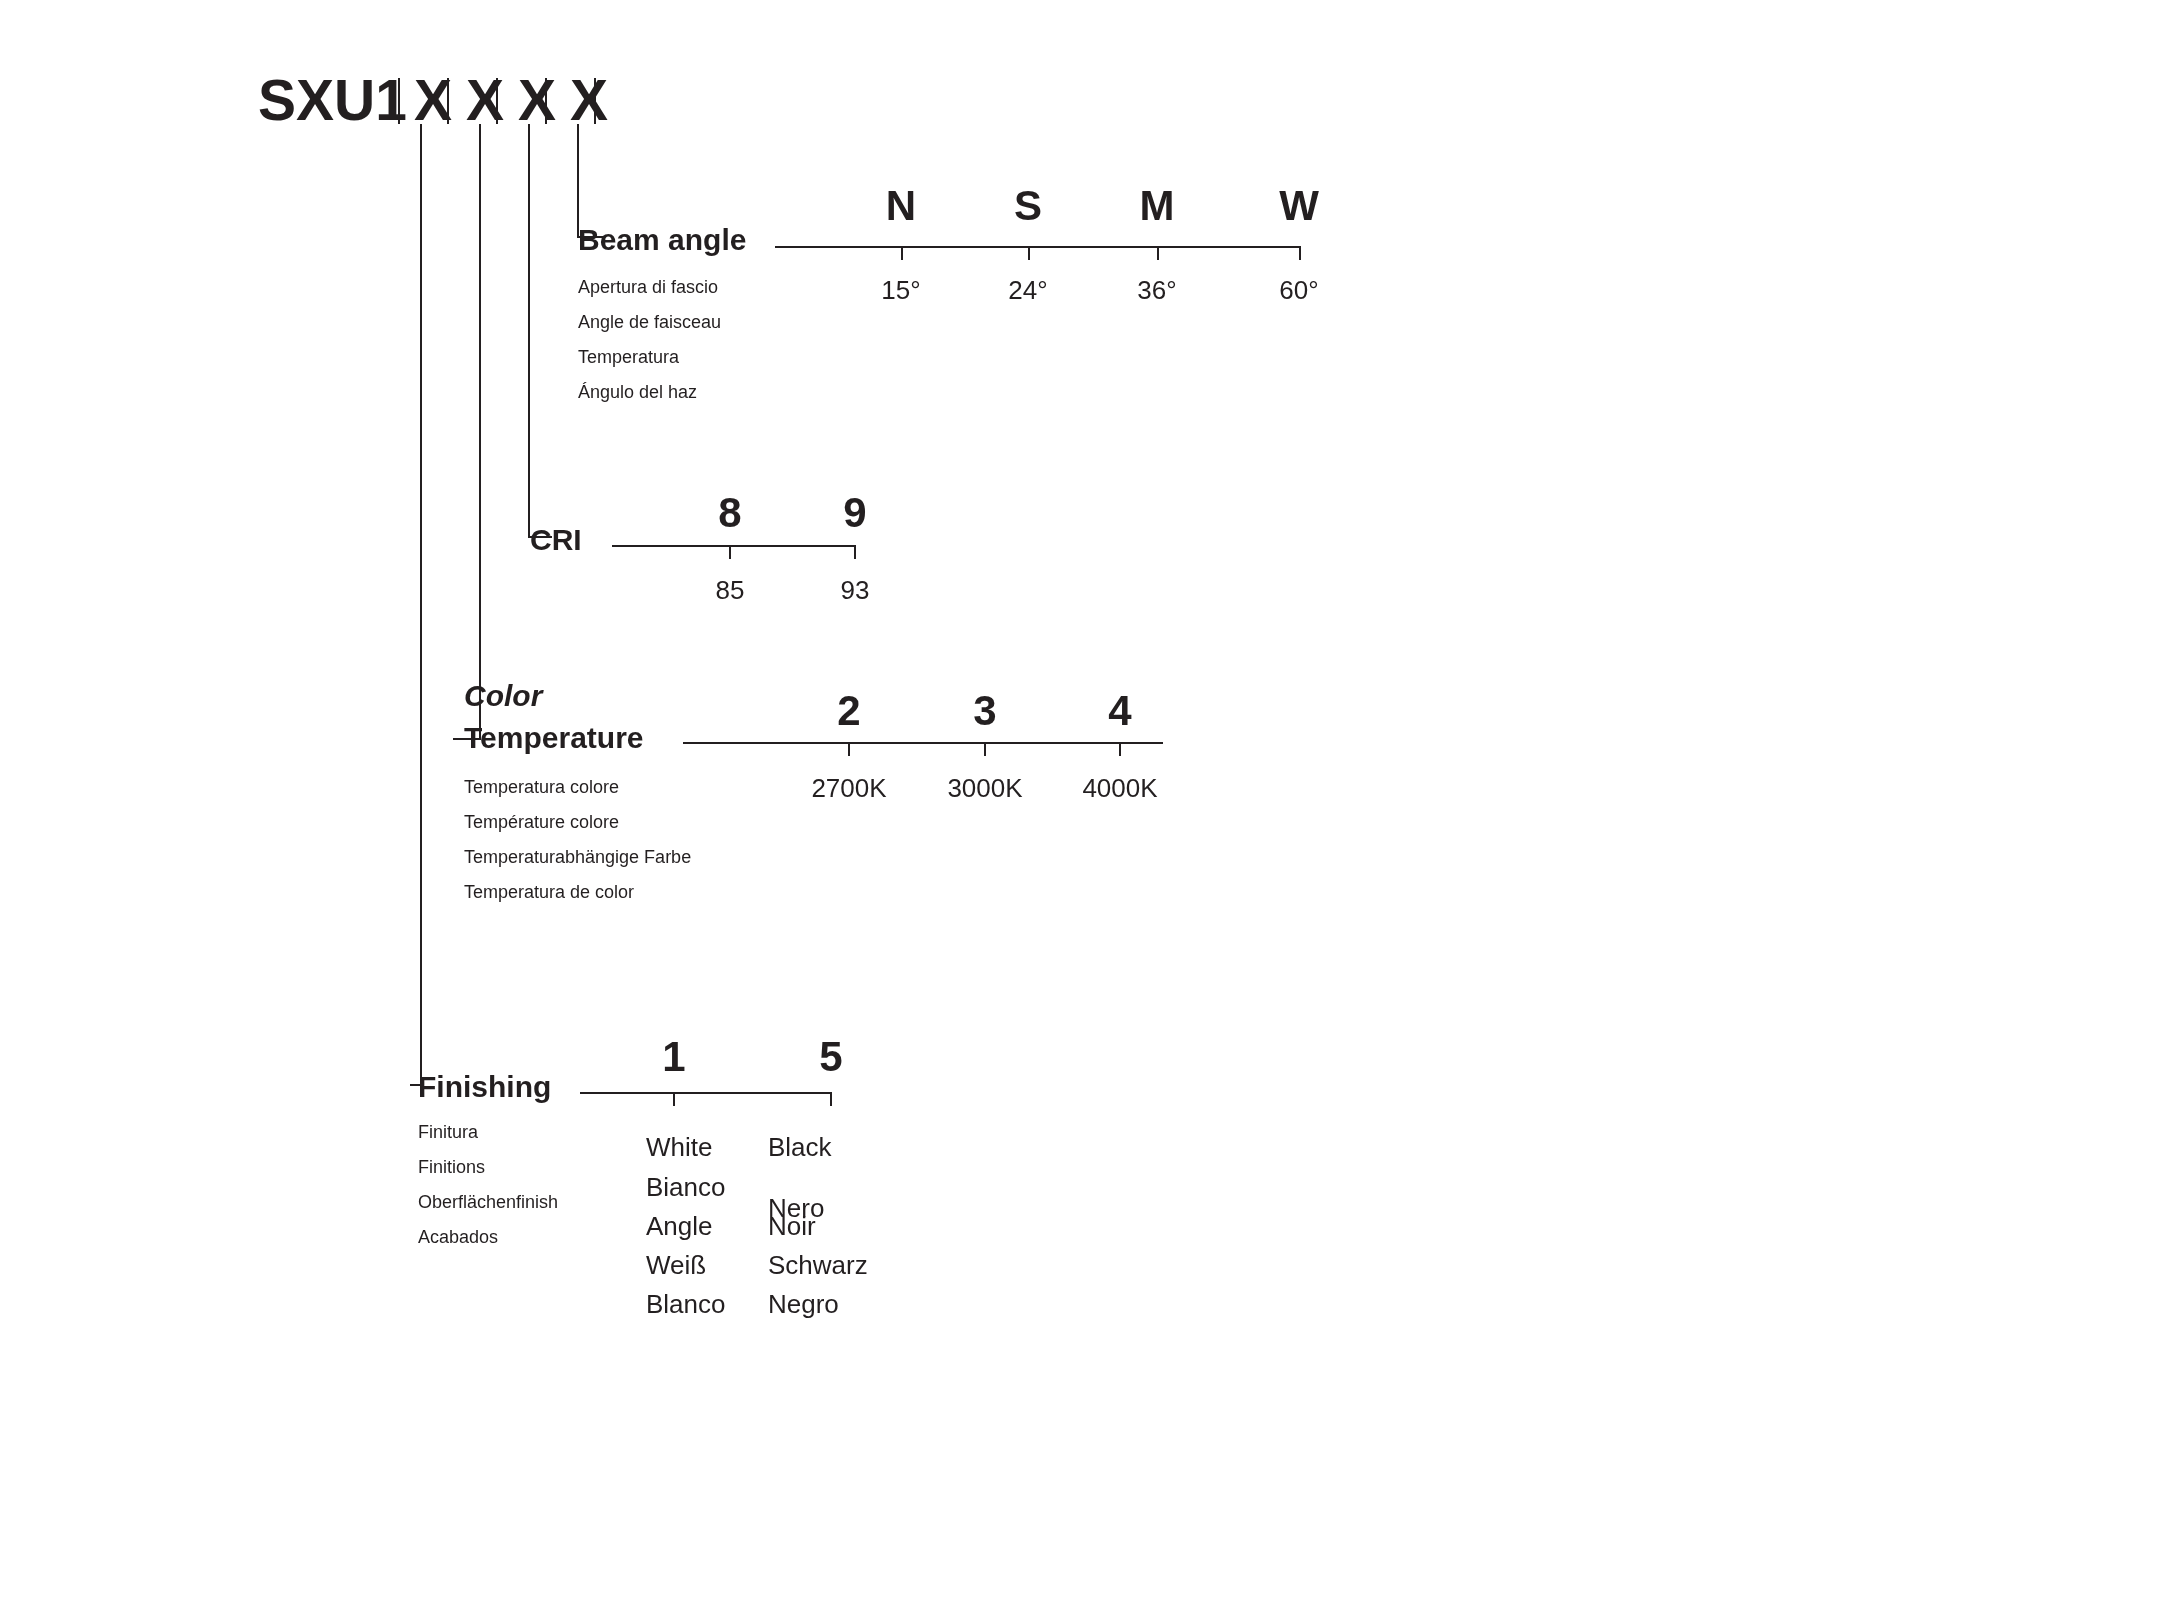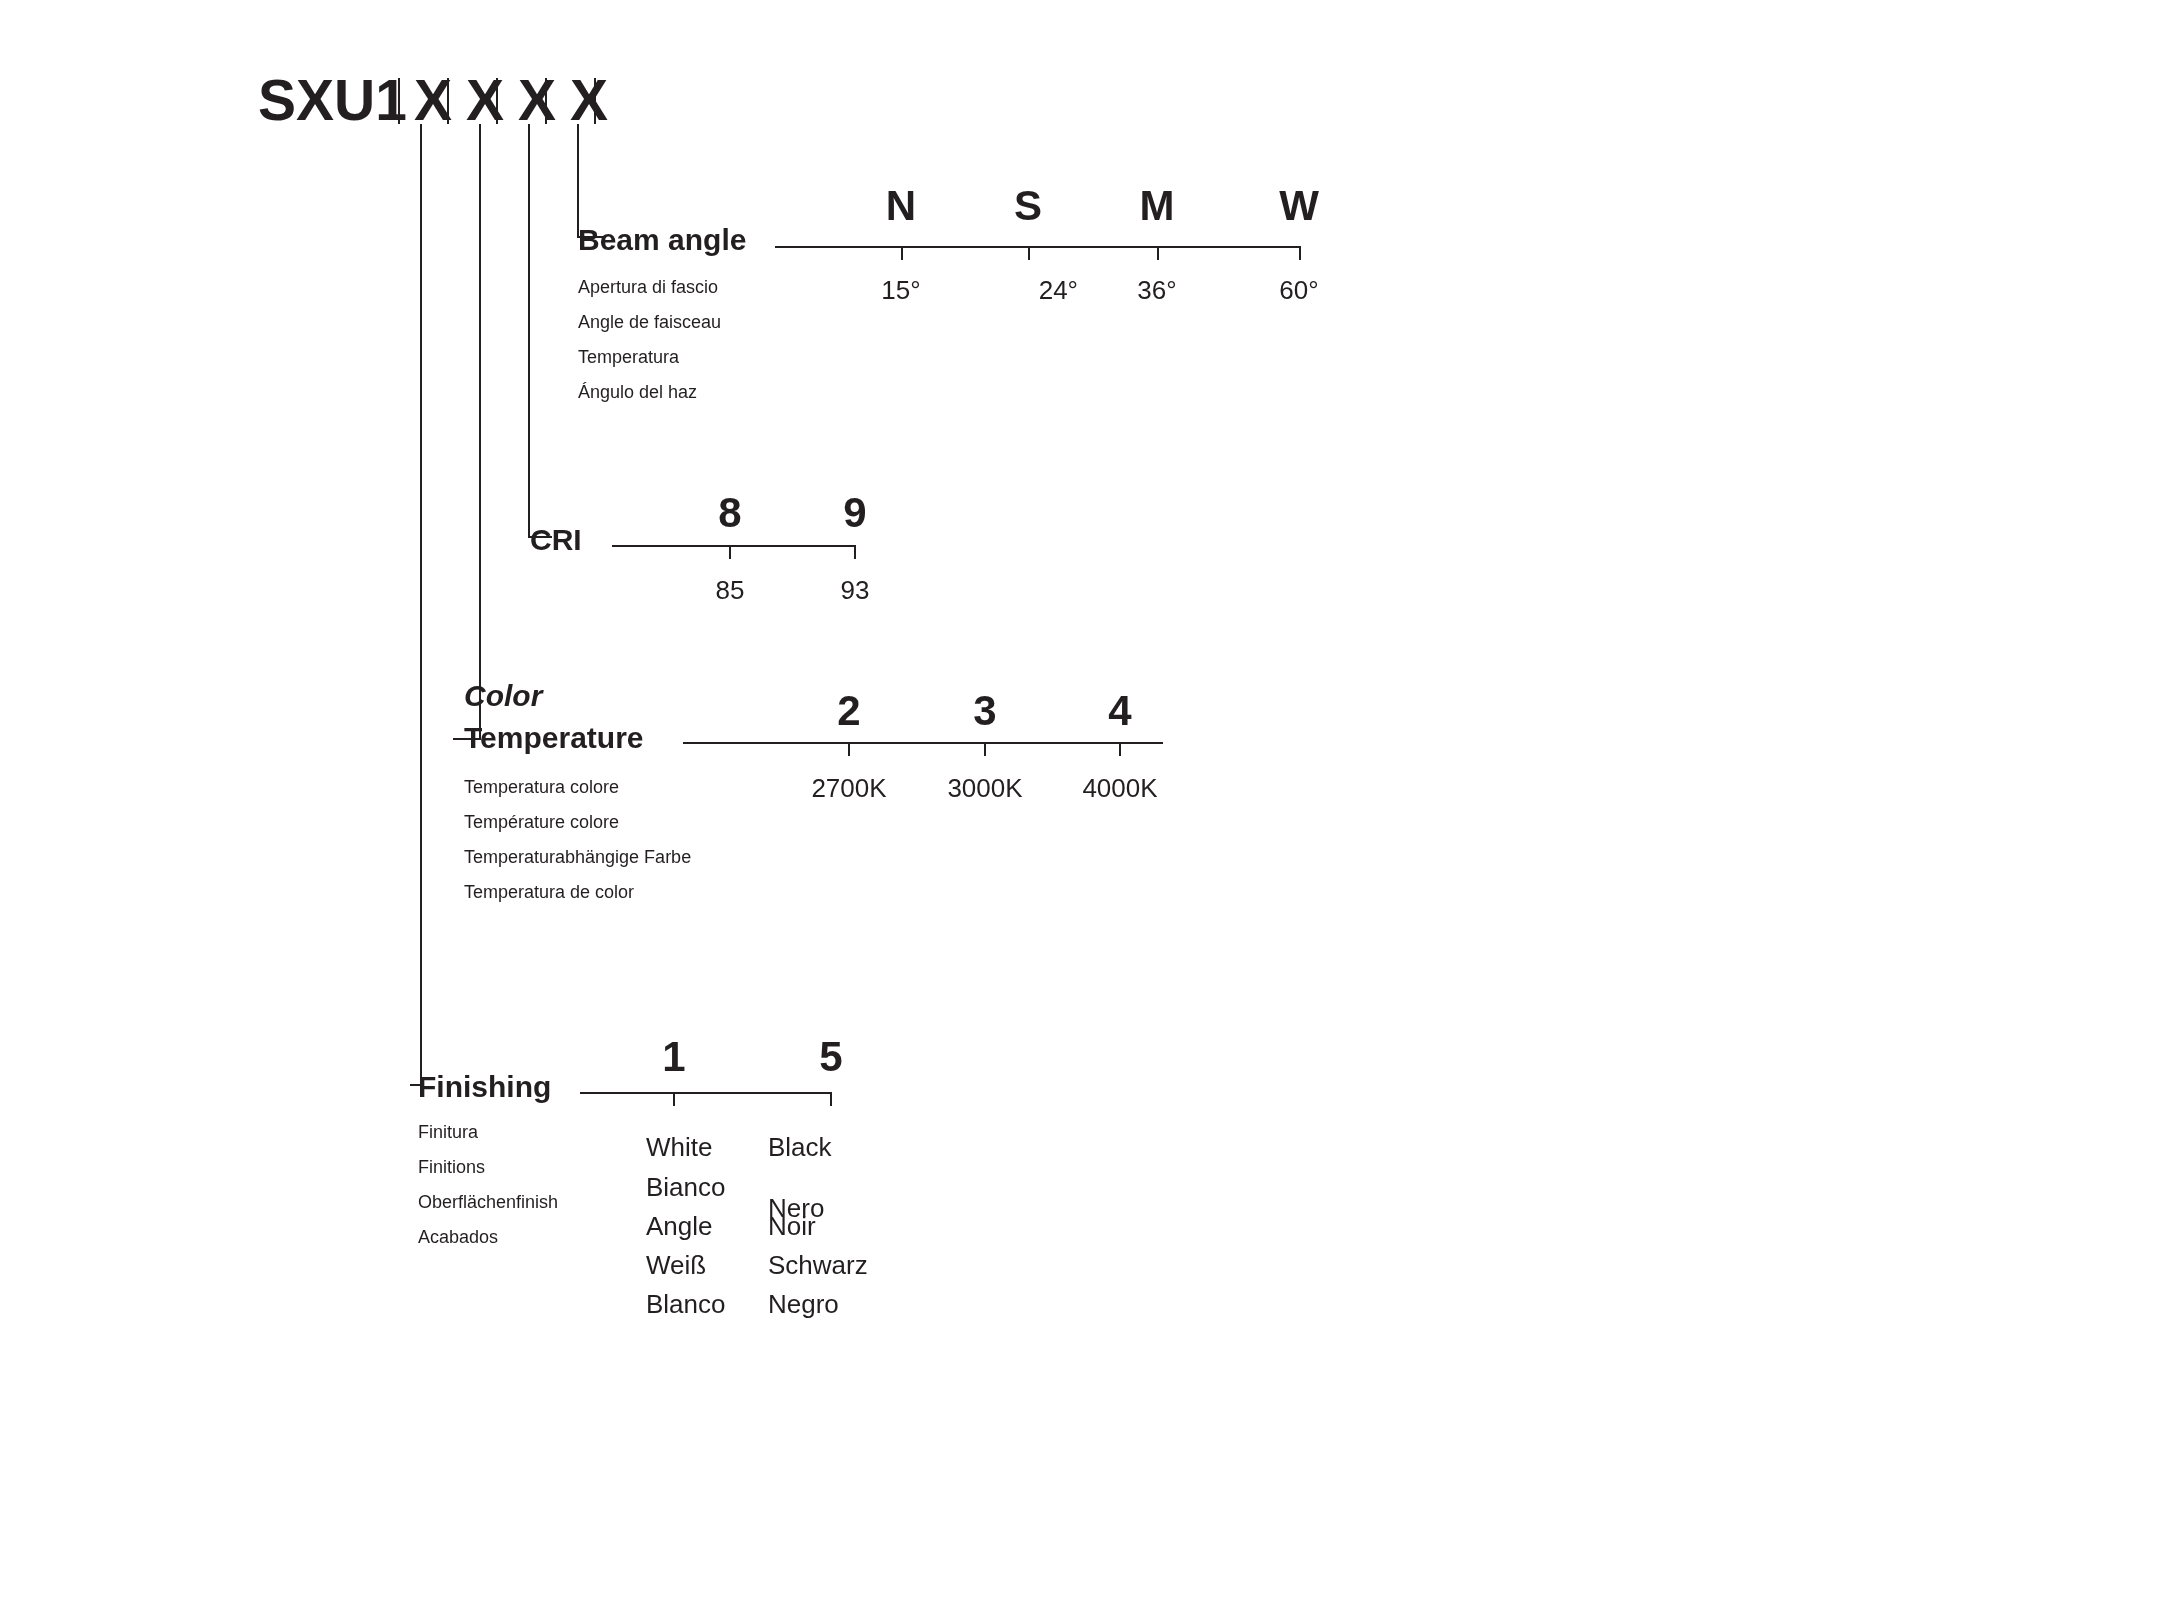--- a/index.html
+++ b/index.html
@@ -139,21 +139,21 @@
   <div class="tick" style="left:1028px; top:246px;"></div>
   <div class="tick" style="left:1157px; top:246px;"></div>
   <div class="tick" style="left:1299px; top:246px;"></div>
 
   <div class="optcode" style="left:861px; top:185px; width:80px;">N</div>
   <div class="optcode" style="left:988px; top:185px; width:80px;">S</div>
   <div class="optcode" style="left:1117px; top:185px; width:80px;">M</div>
   <div class="optcode" style="left:1259px; top:185px; width:80px;">W</div>
 
   <div class="optval" style="left:851px; top:277px; width:100px;">15°</div>
-  <div class="optval" style="left:978px; top:277px; width:100px;text-align:right;">24°</div>
+  <div class="optval" style="left:978px; top:277px; width:100px;">24°</div>
   <div class="optval" style="left:1107px; top:277px; width:100px;">36°</div>
   <div class="optval" style="left:1249px; top:277px; width:100px;">60°</div>
 
   <div class="sec-title" style="left:530px; top:521px;">CRI</div>
 
   <div class="hline" style="left:612px; top:545px; width:244px;"></div>
   <div class="tick" style="left:729px; top:545px;"></div>
   <div class="tick" style="left:854px; top:545px;"></div>
 
   <div class="optcode" style="left:690px; top:492px; width:80px;">8</div>

